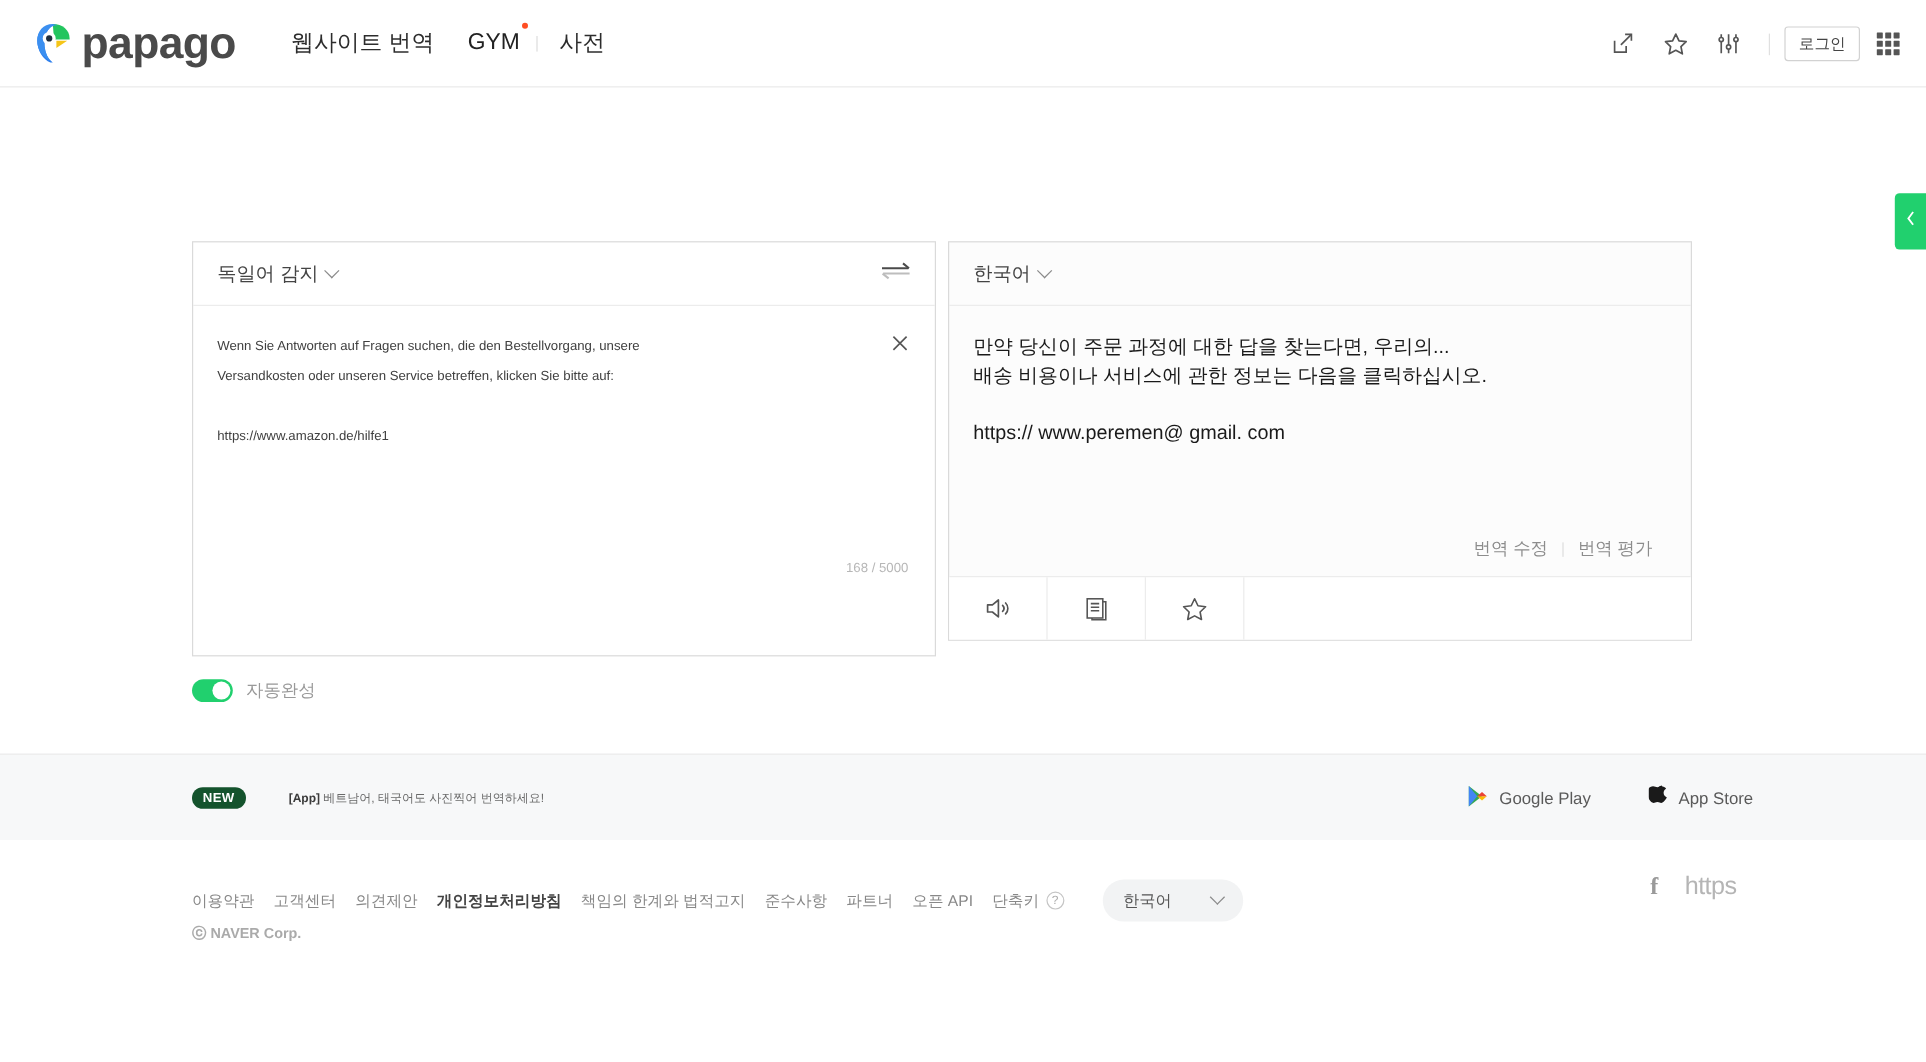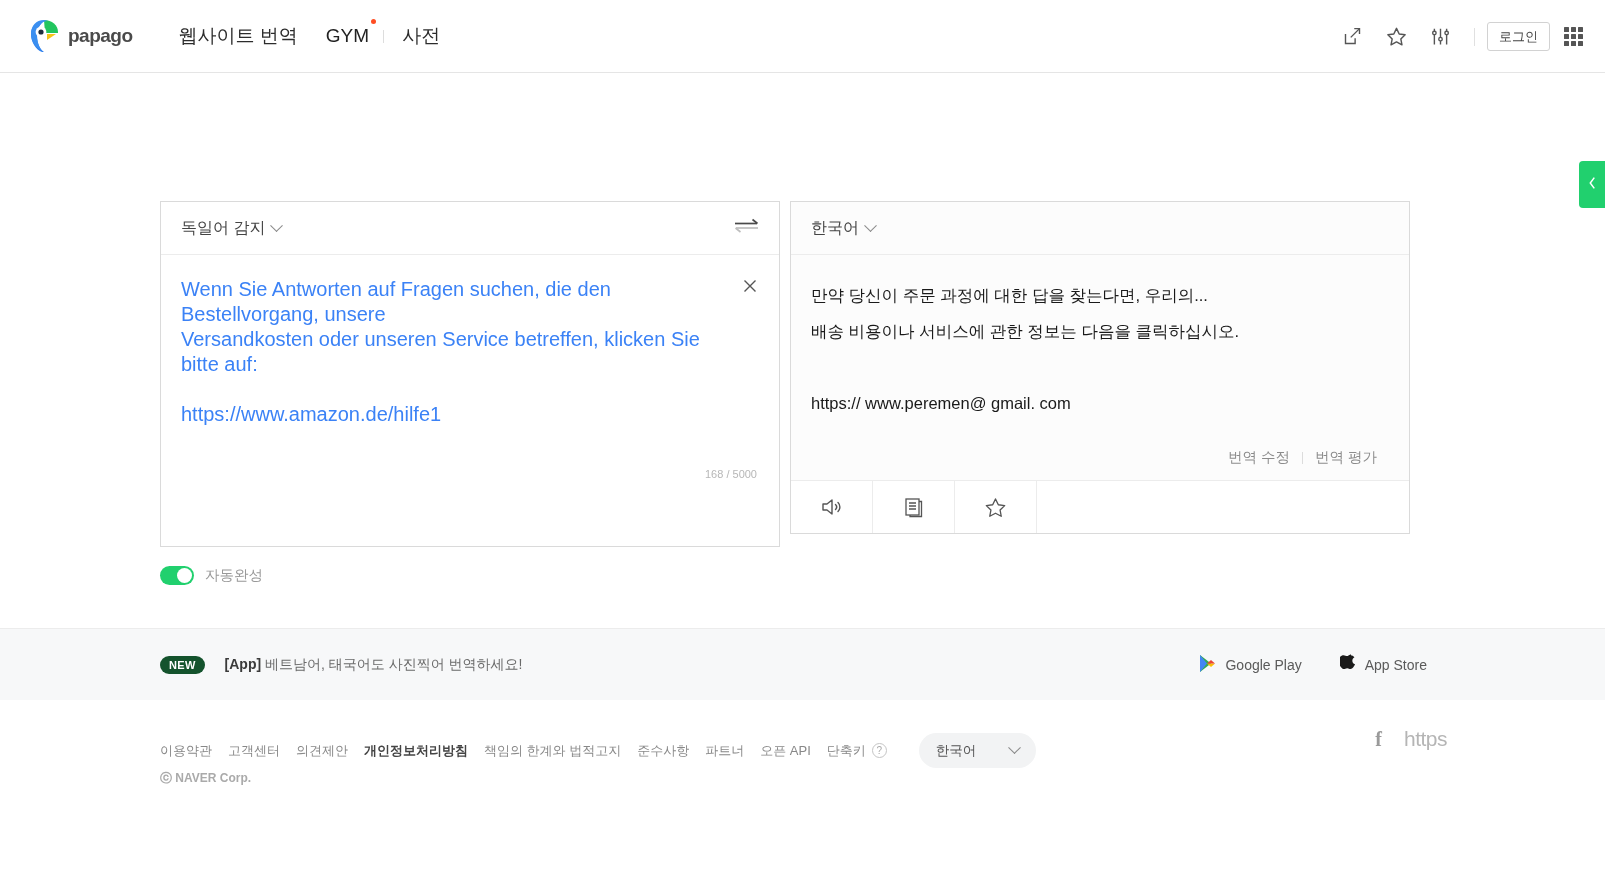--- a/index.html
+++ b/index.html
@@ -20,21 +20,21 @@
     display: flex;
     align-items: center;
   }
   .logo-wrap {
     display: flex; align-items: center;
     margin-left: 28px;
     cursor: pointer;
   }
   .logo-mark { width: 34px; height: 36px; display: block; }
   .logo-text {
-    font-size: 19px; font-weight: bold; letter-spacing: -0.5px;
+    font-size: 37px; font-weight: bold; letter-spacing: -0.5px;
     color: #4a4a4a; margin-left: 6px;
   }
   .nav { display: flex; align-items: center; margin-left: 32px; }
   .nav-item {
     font-size: 19px; color: #2c2c2c; cursor: pointer;
     padding: 0 14px; position: relative; white-space: nowrap;
   }
   .nav-item.gym { color: #222; padding-right: 10px; }
   .nav-dot {
     position: absolute; top: -6px; right: 3px;
@@ -114,21 +114,21 @@
   }
   .swap-btn {
     position: absolute; right: 18px; top: 50%;
     transform: translateY(-50%);
     width: 30px; height: 24px; cursor: pointer;
     display: flex; align-items: center; justify-content: center;
   }
 
   .src-body { position: relative; height: 239px; padding: 22px 56px 0 20px; }
   .src-text {
-    font-size: 20px; line-height: 25px; color: #3b82f6;
+    font-size: 11px; line-height: 25px; color: #404040;
     white-space: pre-wrap; word-break: break-word;
   }
   .clear-x {
     position: absolute; right: 20px; top: 22px;
     width: 18px; height: 18px; cursor: pointer;
   }
   .counter {
     position: absolute; right: 22px; bottom: 14px;
     font-size: 11px; color: #b7b7b7;
   }
@@ -154,21 +154,21 @@
     border: none;
     cursor: pointer;
     font-family: inherit;
     display: flex; align-items: center; justify-content: center;
     margin: -1px -1px -1px 0;
     height: calc(100% + 2px);
   }
 
   .tgt-body { position: relative; height: 226px; padding: 22px 24px 0 20px; }
   .tgt-text {
-    font-size: 16.5px; line-height: 36px; color: #1a1a1a;
+    font-size: 16.5px; line-height: 24px; color: #1a1a1a;
     white-space: pre-wrap; word-break: break-word;
   }
   .tgt-actions {
     position: absolute; right: 20px; bottom: 14px;
     display: flex; align-items: center; gap: 0;
     font-size: 14.5px; color: #8c8c8c;
   }
   .tgt-actions span { cursor: pointer; padding: 0 12px; }
   .tgt-actions .vsep { width: 1px; height: 12px; background: #dcdcdc; padding: 0; }
 
@@ -202,25 +202,25 @@
     display: flex; align-items: center;
     position: relative;
   }
   .app-promo { display: flex; align-items: center; margin-left: 160px; cursor: pointer; }
   .new-badge {
     background: #14532d; color: #fff;
     font-size: 11px; font-weight: bold;
     border-radius: 10px; padding: 3px 9px;
     letter-spacing: 0.3px;
   }
-  .app-text { margin-left: 20px; font-size: 14px; color: #6a6a6a; }
+  .app-text { margin-left: 36px; font-size: 10px; color: #6a6a6a; }
   .app-text b { color: #3b3b3b; }
   .stores {
-    position: absolute; right: 178px;
-    display: flex; align-items: center; gap: 38px;
+    position: absolute; right: 144px;
+    display: flex; align-items: center; gap: 48px;
   }
   .store { display: flex; align-items: center; gap: 9px; cursor: pointer;
            font-size: 14px; color: #5a5a5a; }
 
   .footer-links {
     height: 113px; background: #fff;
     position: relative;
   }
   .links-row {
     position: absolute; left: 160px; top: 33px;

